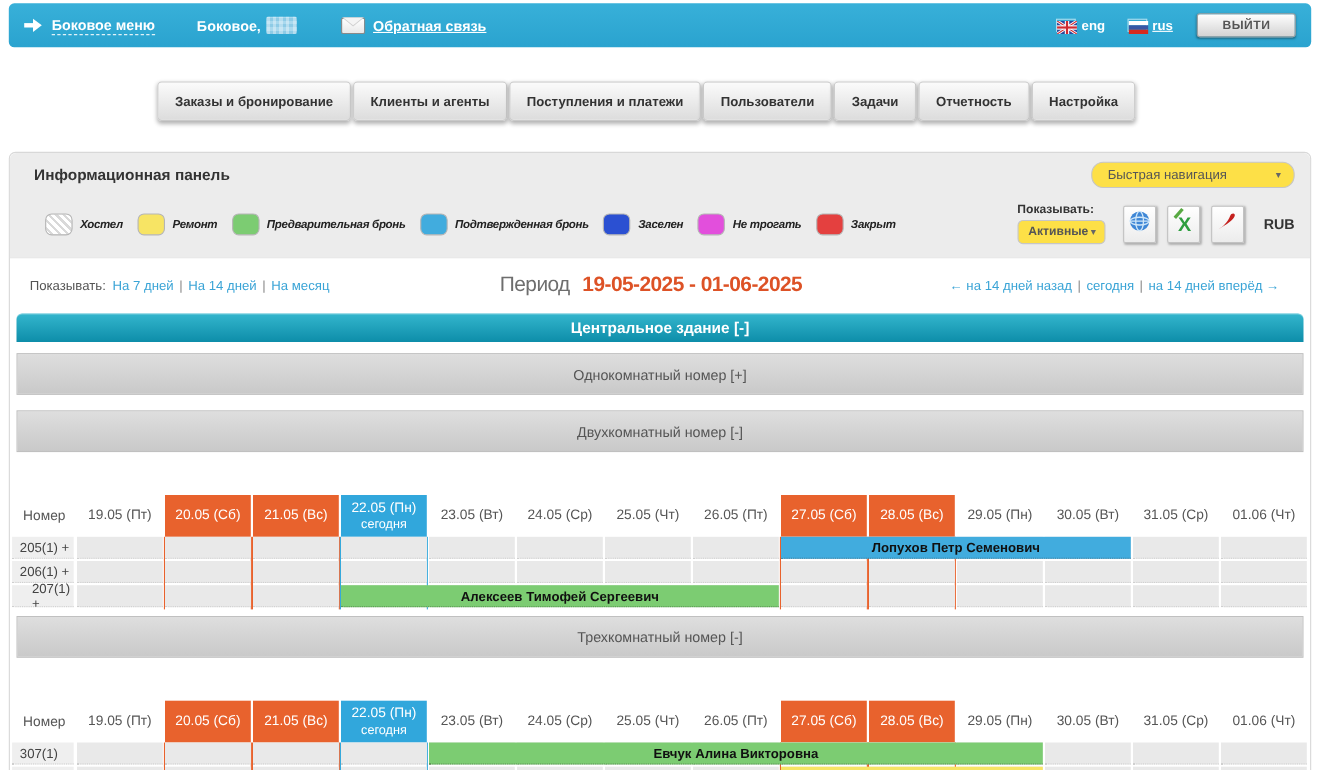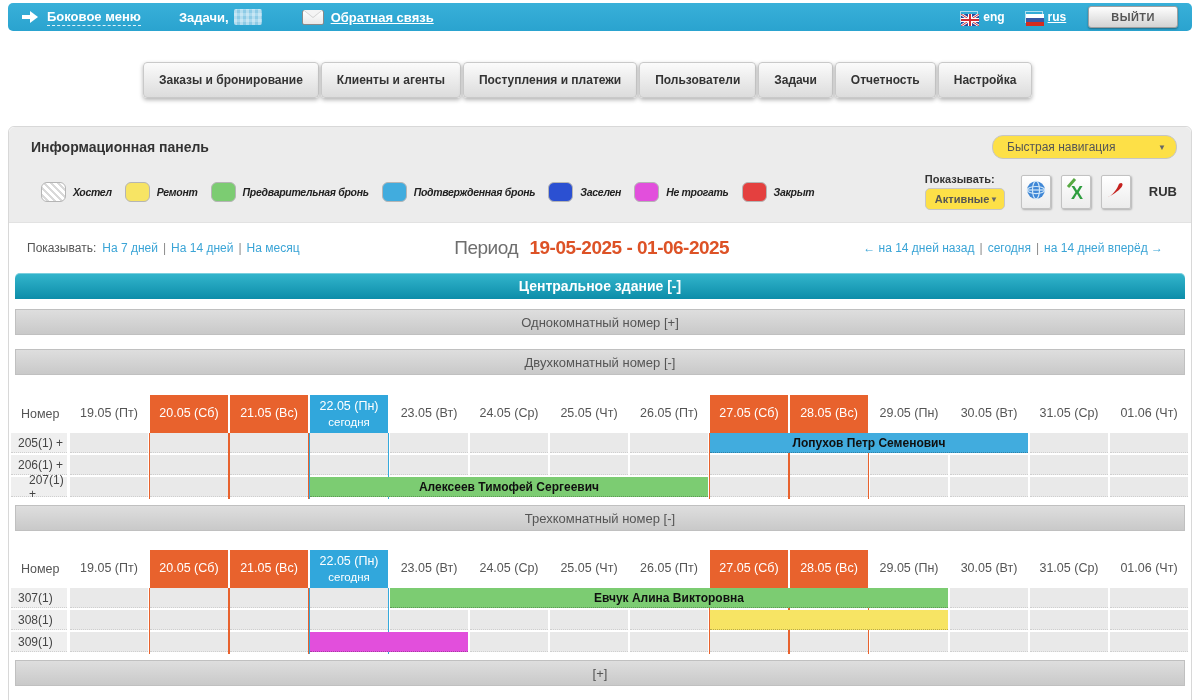--- a/index.html
+++ b/index.html
@@ -1,20 +1,20 @@
 <!DOCTYPE html>
 <html><head>
 <meta charset="utf-8">
 <style>
   * { margin:0; padding:0; box-sizing:border-box; }
   html,body { width:1200px; height:700px; overflow:hidden; background:#fff;
     font-family:"Liberation Sans","DejaVu Sans",sans-serif; }
 
   
-  .topbar { margin:3px 8px 0; height:28px; border-radius:5px;
+  .topbar { margin:3px 8px 0; height:40px; border-radius:5px;
     background:linear-gradient(#38b0d9,#2aa3cf); display:flex; align-items:center;
     padding:0 14px; color:#fff; }
   .tb-group { display:flex; align-items:center; }
   .menu-arrow { display:inline-block; position:relative; width:17px; height:12px; margin-right:8px; }
   .menu-arrow::before { content:''; position:absolute; left:0; top:4px; width:8px; height:4px; background:#fff; }
   .menu-arrow::after { content:''; position:absolute; left:8px; top:0; border-top:6px solid transparent;
     border-bottom:6px solid transparent; border-left:8px solid #fff; }
   .tb-link { color:#fff; font-weight:bold; font-size:13px; cursor:pointer; }
   .dashed-u { border-bottom:1px dashed rgba(255,255,255,.85); padding-bottom:1px; }
   .solid-u { text-decoration:underline; }
@@ -77,26 +77,26 @@
   .muted { color:#555; margin-right:6px; }
   .blink { color:#3aa4d6; cursor:pointer; font-size:12px; white-space:nowrap; }
   .sep { color:#8a8a8a; margin:0 5px; }
   .period-label { font-size:19px; color:#6e6e6e; letter-spacing:-.5px; }
   .period-value { font-size:19px; color:#dd5226; letter-spacing:-.5px; font-weight:bold; margin-left:7px; }
 
   
   .bldg { height:26px; margin:8px 6px 0; border-radius:5px 5px 0 0; color:#fff; font-weight:bold;
     font-size:14px; display:flex; align-items:center; justify-content:center; cursor:pointer;
     background:linear-gradient(#34b6cd,#0d8da9); box-shadow:inset 0 1px 0 rgba(255,255,255,.35); }
-  .sect { height:26px; margin:0 6px; background:linear-gradient(#dedede,#c9c9c9); border:1px solid #c0c0c0;
+  .sect { height:38px; margin:0 6px; background:linear-gradient(#dedede,#c9c9c9); border:1px solid #c0c0c0;
     color:#555; font-size:13px; display:flex; align-items:center; justify-content:center; cursor:pointer; }
 
   
   .tbl-slot { margin:0 2px; }
-  .cal-table { position:relative; }
+  .cal-table { position:relative;margin-top:39px; }
   .cal-head, .cal-row { display:grid; grid-template-columns:58px repeat(14,1fr); }
   .cal-head { height:38px; }
   .dh-room { display:flex; align-items:center; padding-left:10px; font-size:12.5px; color:#555; }
   .dh { display:flex; flex-direction:column; align-items:center; justify-content:center;
     font-size:12.5px; color:#555; margin:0 1px; text-align:center; line-height:1.25; }
   .dh-wk { background:#e8622d; color:#fff; }
   .dh-today { background:#31a7dc; color:#fff; }
   .dh-l2 { font-size:11.5px; }
   .cal-row { grid-template-rows:22px; height:22px; position:relative; z-index:1; }
   .rlabel { grid-column:1; background:#efefef; margin:0 2px 2px 0; display:flex; align-items:center;
@@ -109,21 +109,21 @@
 </style>
 </head>
 <body>
 
 <div class="topbar">
   <div class="tb-group">
     <span class="menu-arrow"></span>
     <span class="tb-link dashed-u">Боковое меню</span>
   </div>
   <div class="tb-group" style="margin-left:38px;">
-    <span class="greet">Задачи,</span>
+    <span class="greet">Боковое,</span>
     <span class="censor"></span>
   </div>
   <div class="tb-group" style="margin-left:40px;">
     <span class="env"></span>
     <span class="tb-link solid-u">Обратная связь</span>
   </div>
   <div class="tb-group" style="margin-left:auto;">
     <span class="flag">
       <svg width="18" height="12" viewBox="0 0 18 12">
           <rect width="18" height="12" fill="#2b479c"></rect>

